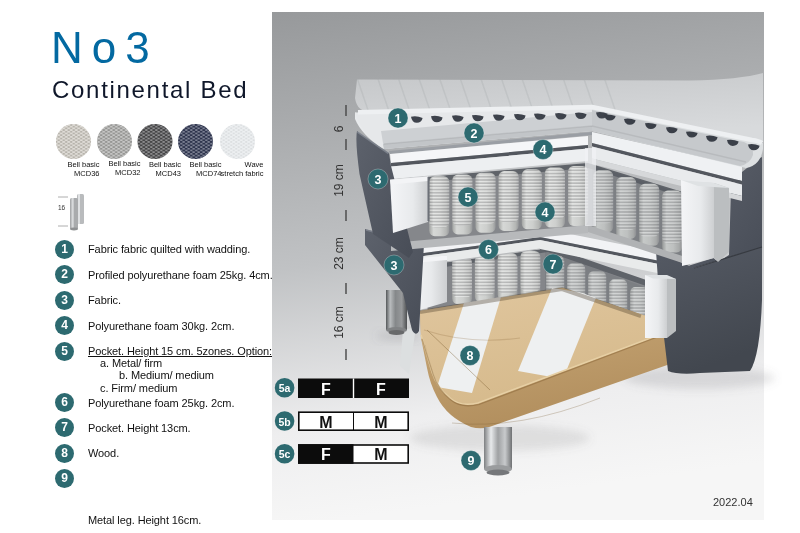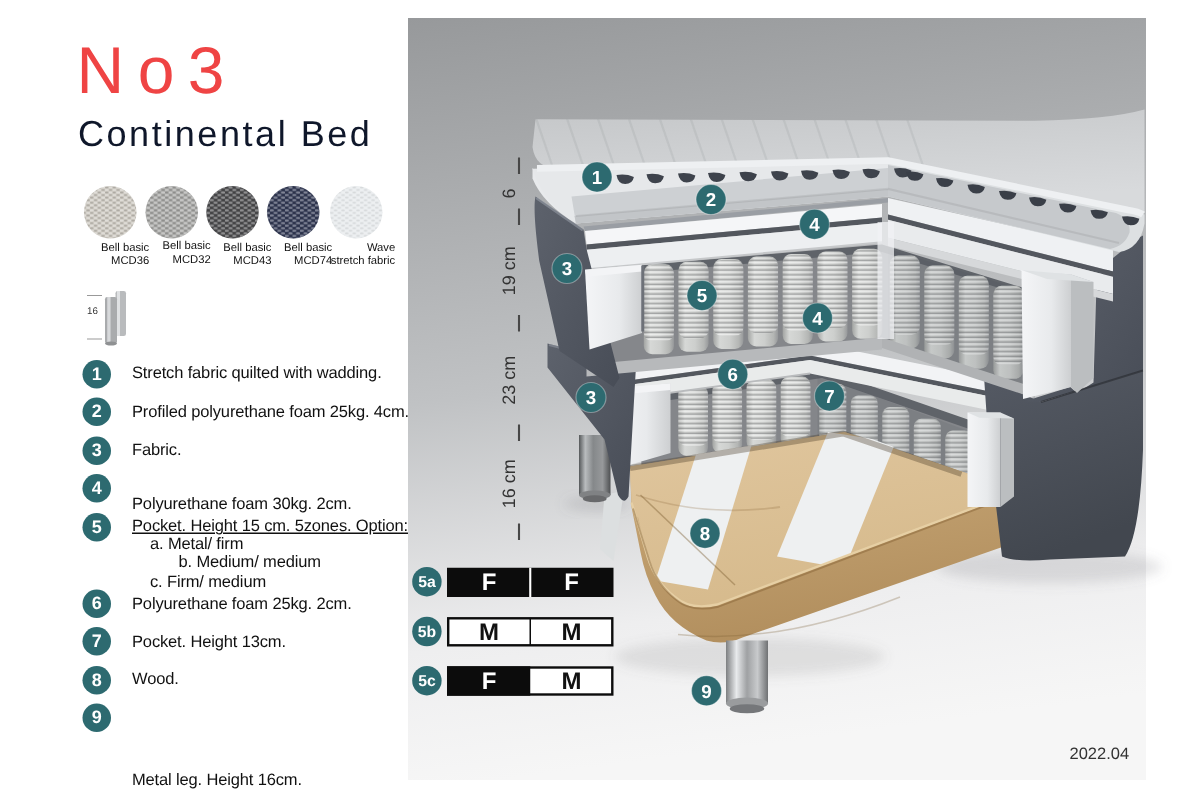--- a/index.html
+++ b/index.html
@@ -1,18 +1,18 @@
 <!DOCTYPE html>
 <html><head>
 <meta charset="utf-8">
 <style>
 html,body{margin:0;padding:0;width:800px;height:533px;background:#ffffff;overflow:hidden;}
 body{font-family:"Liberation Sans", sans-serif;position:relative;}
 .abs{position:absolute;}
-#title{left:51px;top:23px;font-size:44px;color:#ef4444;letter-spacing:9px;font-weight:400;}
+#title{left:51px;top:23px;font-size:44px;color:#0369a1;letter-spacing:9px;font-weight:400;}
 #subtitle{left:52px;top:76px;font-size:24px;color:#0f172a;letter-spacing:1.7px;font-weight:400;}
 .swlabel{font-size:7.5px;color:#111;text-align:right;width:52px;line-height:1.15;}
 .li{position:absolute;left:88px;font-size:11px;letter-spacing:-0.1px;color:#111;line-height:14px;}
 .num{position:absolute;left:55px;width:19px;height:19px;border-radius:50%;background:#2d6a70;color:#fff;font-size:12px;font-weight:bold;text-align:center;line-height:19px;}
 </style>
 </head>
 <body>
 
 <div class="abs" id="title">No3</div>
 
@@ -76,30 +76,30 @@
 <rect x="27" y="2" width="7" height="30" rx="1.5" fill="#b9bbbd"></rect>
 <rect x="28" y="2" width="2" height="30" fill="#dfe1e3"></rect>
 <rect x="20" y="6" width="8" height="31" rx="1.5" fill="#a9abad"></rect>
 <rect x="21.5" y="6" width="2.2" height="31" fill="#d7d9db"></rect>
 <ellipse cx="24" cy="37" rx="4" ry="1.4" fill="#8f9193"></ellipse>
 </g>
 </svg>
 
 <div class="num" style="top:239.5px;">1</div>
 
-<div class="li" style="top:242px;">Stretch fabric quilted with wadding.</div>
+<div class="li" style="top:242px;">Fabric fabric quilted with wadding.</div>
 <div class="num" style="top:265px;">2</div>
 
 <div class="li" style="top:267.5px;">Profiled polyurethane foam 25kg. 4cm.</div>
 <div class="num" style="top:290.8px;">3</div>
 
 <div class="li" style="top:293.3px;">Fabric.</div>
 <div class="num" style="top:316.2px;">4</div>
 
-<div class="li" style="top:318.7px;margin-top:10px;">Polyurethane foam 30kg. 2cm.</div>
+<div class="li" style="top:318.7px;">Polyurethane foam 30kg. 2cm.</div>
 <div class="num" style="top:341.9px;">5</div>
 
 <div class="li" style="top:344.4px;text-decoration:underline;">Pocket. Height 15 cm. 5zones. Option:</div>
 <div class="li" style="top:355.5px;left:100px;">a. Metal/ firm</div>
 <div class="li" style="top:368px;left:100px;margin-left:19px;">b. Medium/ medium</div>
 <div class="li" style="top:380.5px;left:100px;">c. Firm/ medium</div>
 <div class="num" style="top:393.1px;">6</div>
 
 <div class="li" style="top:395.6px;">Polyurethane foam 25kg. 2cm.</div>
 <div class="num" style="top:418px;">7</div>

